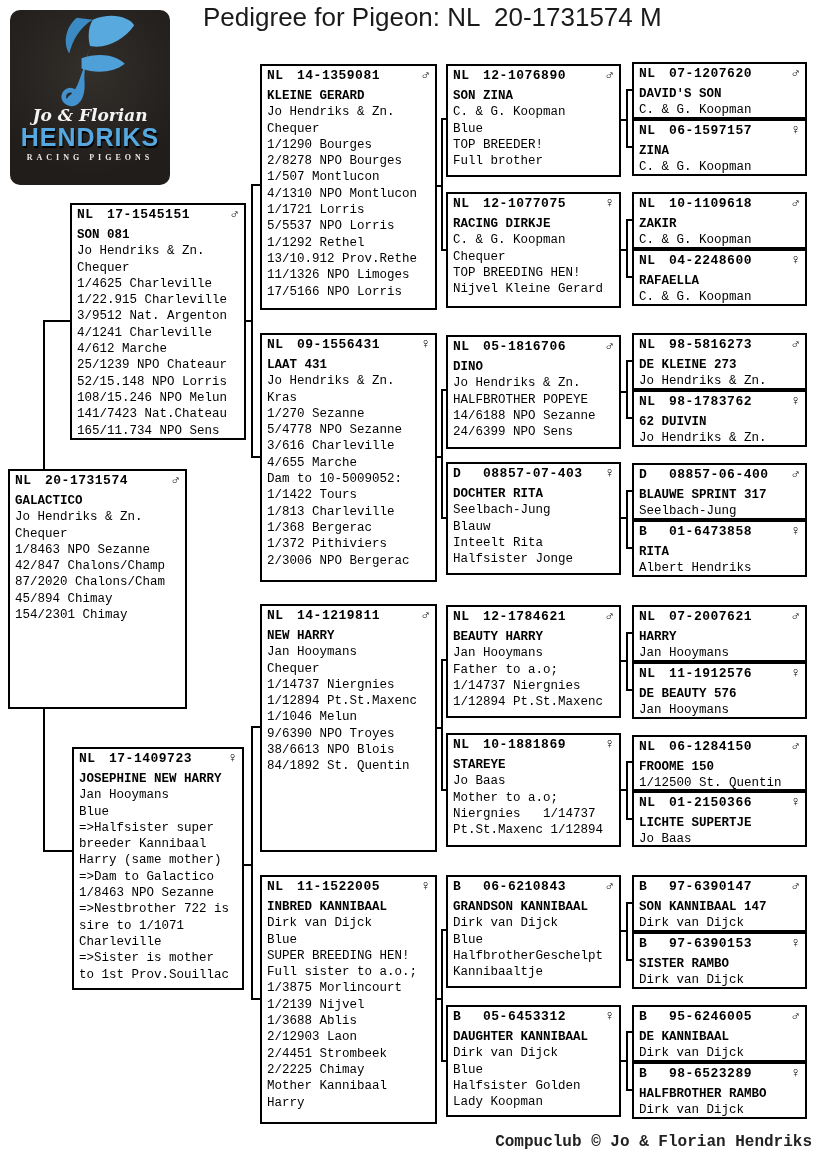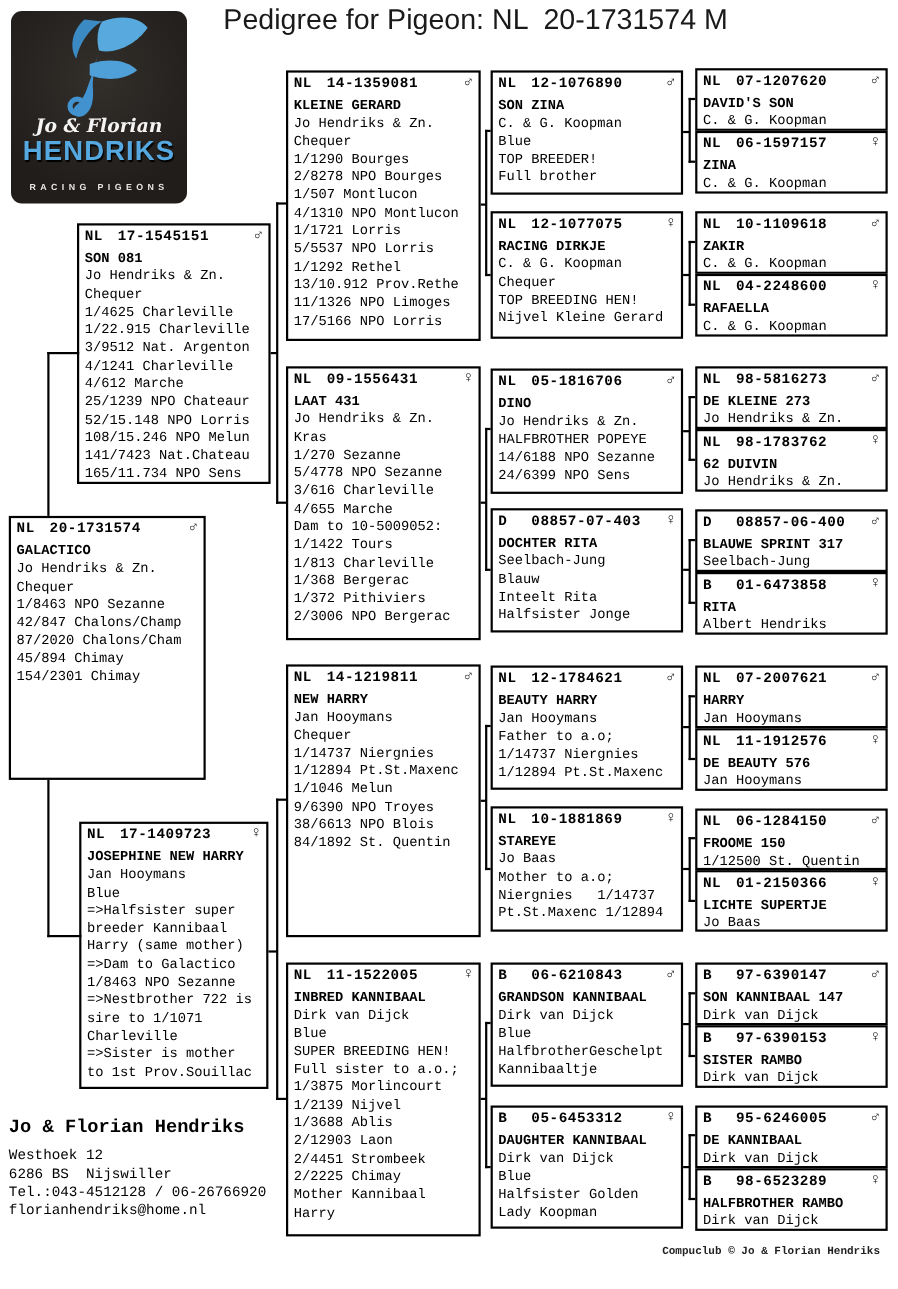--- a/index.html
+++ b/index.html
@@ -22,41 +22,41 @@
   .logo-script {
     font-family:"DejaVu Serif", serif; font-style:italic; font-weight:bold;
     color:#f4f4f4; font-size:17px; line-height:18px; margin-top:-2px;
   }
   .logo-name {
     font-family:"Liberation Sans", sans-serif; font-weight:bold; font-size:25px;
     line-height:26px; color:#56a9e0; letter-spacing:1px;
     text-shadow:1px 2px 1px #000;
   }
   .logo-sub {
-    font-family:Liberation Sans, sans-serif; font-weight:bold; font-size:8px;
-    color:#e8e8e8; letter-spacing:4px; margin-top:16px; white-space:pre;
+    font-family:Liberation Serif, serif; font-weight:bold; font-size:8px;
+    color:#e8e8e8; letter-spacing:4px; margin-top:3px; white-space:pre;
   }
   
   .pbox {
     position:absolute; box-sizing:border-box; border:2px solid #000;
     background:#fff; padding:1px 5px; overflow:hidden;
   }
   .phead { font-weight:bold; font-size:13px; line-height:17px; white-space:pre; letter-spacing:0.5px; }
   .country { display:inline-block; width:30px; }
   .sex { float:right; font-size:14px; font-weight:bold; letter-spacing:0; }
   .pname { font-weight:bold; margin-top:4px; }
   .pname, .pline { font-size:12.5px; line-height:16.3px; white-space:pre; }
   .conn { position:absolute; background:#000; }
   
   #contact { position:absolute; left:8px; top:1016px; }
   #contact-name { font-weight:bold; font-size:17px; line-height:20px; margin-bottom:7px; white-space:pre; }
   .contact-line { font-size:13px; line-height:16.5px; white-space:pre; }
   #footer {
-    position:absolute; right:16px; top:1133px;
-    font-size:10px; font-weight:bold; color:#222; white-space:pre;
+    position:absolute; right:4px; top:1133px;
+    font-size:16px; font-weight:bold; color:#222; white-space:pre;
   }
 </style>
 </head>
 <body>
 
 <div id="page">
 
   <div id="main-title">Pedigree for Pigeon: NL  20-1731574 M</div>
 
   <div id="logo">
@@ -375,23 +375,16 @@
       <div class="conn" style="left: 621px; top: 930px; width: 6px; height: 2px;"></div>
       <div class="conn" style="left: 626px; top: 902px; width: 2px; height: 59px;"></div>
       <div class="conn" style="left: 626px; top: 902px; width: 6px; height: 2px;"></div>
       <div class="conn" style="left: 626px; top: 959px; width: 6px; height: 2px;"></div>
       <div class="conn" style="left: 621px; top: 1060px; width: 6px; height: 2px;"></div>
       <div class="conn" style="left: 626px; top: 1031px; width: 2px; height: 60px;"></div>
       <div class="conn" style="left: 626px; top: 1031px; width: 6px; height: 2px;"></div>
       <div class="conn" style="left: 626px; top: 1089px; width: 6px; height: 2px;"></div>
     </div>
 
-  <div id="contact">
-    <div id="contact-name">Jo &amp; Florian Hendriks</div>
-    <div class="contact-line">Westhoek 12</div>
-    <div class="contact-line">6286 BS  Nijswiller</div>
-    <div class="contact-line">Tel.:043-4512128 / 06-26766920</div>
-    <div class="contact-line">florianhendriks@home.nl</div>
-  </div>
 
   <div id="footer">Compuclub © Jo &amp; Florian Hendriks</div>
 
 </div>
 
 </body></html>

